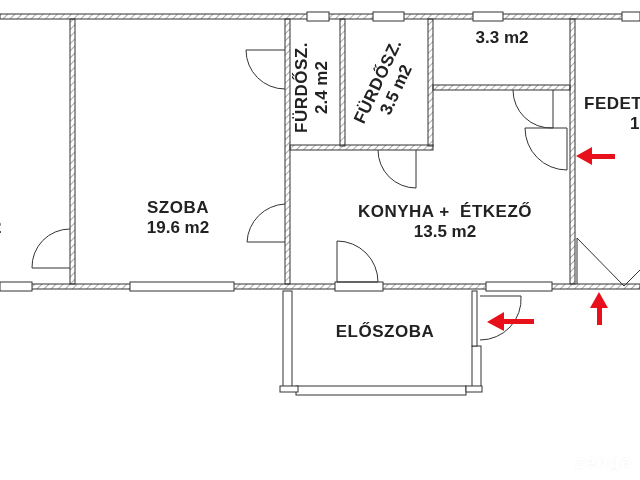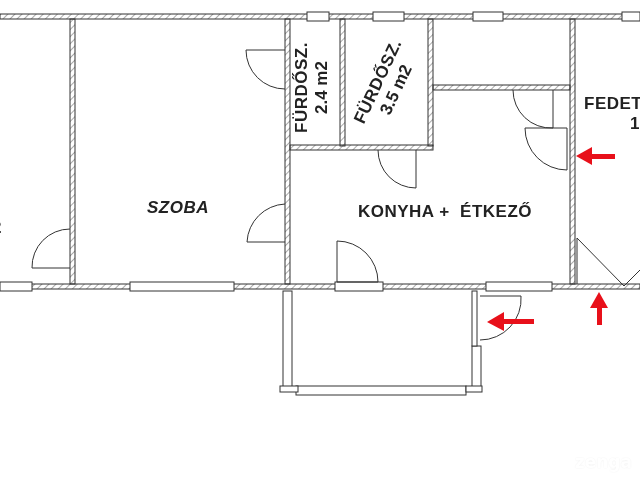--- a/index.html
+++ b/index.html
@@ -115,42 +115,46 @@
       <rect x="597" y="305" width="5" height="20"></rect>
       <polygon points="599,292 590,308 608,308"></polygon>
     </g>
   </g>
 </svg>
 
 <div class="lbl" style="left:-8px; top:218px;">
   <span class="area">2</span>
 </div>
 
-<div class="lbl" style="left:128px; top:198px; width:100px;font-style:italic;">
+<div class="lbl" style="left:128px; top:198px; width:100px;">
   <span class="name">SZOBA</span>
+  <span class="area">19.6 m2</span>
 </div>
 
 <div class="lbl rot" style="left:262px; top:68px; width:100px; transform: rotate(-90deg);">
   <span class="name">FÜRDŐSZ.</span>
   <span class="area">2.4 m2</span>
 </div>
 
 <div class="lbl rot" style="left:337px; top:66px; width:100px; transform: rotate(-65deg);">
   <span class="name">FÜRDŐSZ.</span>
   <span class="area">3.5 m2</span>
 </div>
 
 <div class="lbl" style="left:452px; top:28px; width:100px;">
+  <span class="area">3.3 m2</span>
 </div>
 
 <div class="lbl" style="left:330px; top:202px; width:230px;">
   <span class="name" style="white-space:pre;">KONYHA +  ÉTKEZŐ</span>
+  <span class="area">13.5 m2</span>
 </div>
 
 <div class="lbl" style="left:320px; top:322px; width:130px;">
+  <span class="name">ELŐSZOBA</span>
 </div>
 
 <div class="lbl" style="left:584px; top:94px; text-align:left;">
   <span class="name">FEDET</span>
   <span class="area" style="padding-left:46px;">1</span>
 </div>
 
 <div class="watermark">
   <span class="logo"></span>
   <span>zenga</span>

